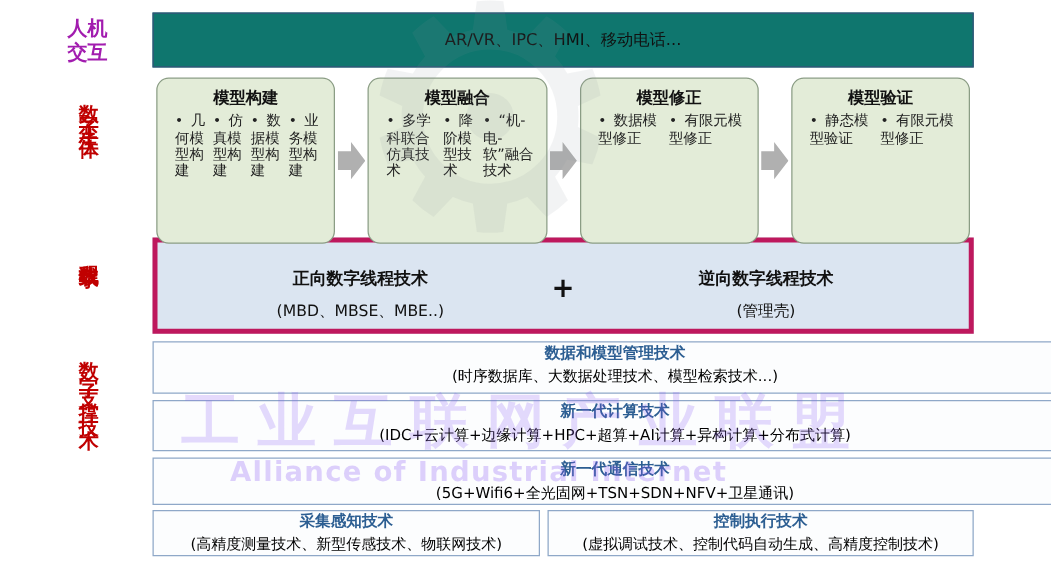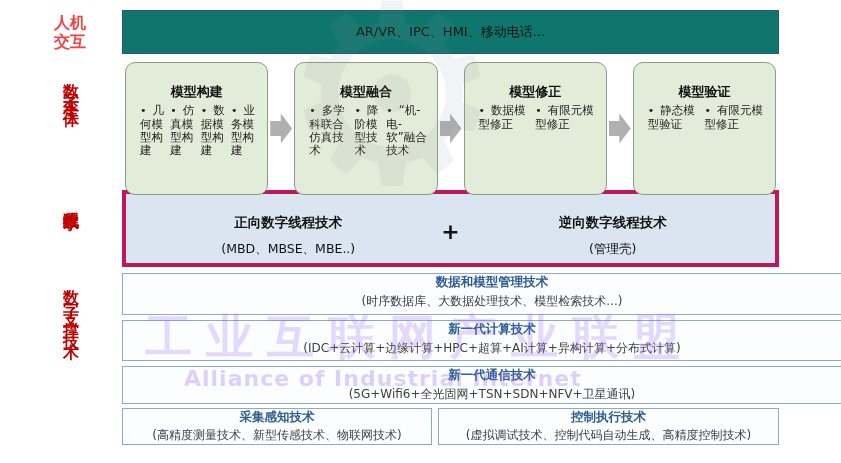--- a/index.html
+++ b/index.html
@@ -4,21 +4,21 @@
 <style>
   * { margin:0; padding:0; box-sizing:border-box; }
   body { background:#ffffff; }
   .page {
     position:relative; width:841px; height:463px; background:#fff; overflow:hidden;
     font-family:"DejaVu Sans","Liberation Sans",sans-serif; color:#111;
   }
   
   .rail-hmi {
     position:absolute; left:50px; top:13px; width:40px;
-    color:#ef4444; font-weight:bold; font-size:16px; line-height:19px;
+    color:#a21caf; font-weight:bold; font-size:16px; line-height:19px;
     text-align:center; word-break:break-all;
   }
   .rail-v {
     position:absolute; color:#c00000; font-weight:bold; font-size:16px;
     writing-mode:vertical-rl; text-orientation:upright;
   }
   .rail-twin    { left:60px; top:70px;  letter-spacing:7px; }
   .rail-thread  { left:60px; top:200px; letter-spacing:0px; }
   .rail-support { left:60px; top:276px; letter-spacing:11px; }
 
@@ -30,21 +30,21 @@
     display:flex; align-items:center; justify-content:center;
     font-size:13px; color:#111;
   }
 
   .model-row {
     position:absolute; left:3px; top:62px; width:651px; height:133px;
     display:flex; align-items:stretch; gap:2px; z-index:2;
   }
   .mbox {
     flex:1 1 0; background:#e3ecd8; border:1.5px solid #8b9d85; border-radius:10px;
-    display:flex; flex-direction:column; padding:18px 6px 8px;
+    display:flex; flex-direction:column; padding:4px 6px 8px;
   }
   .mbox-title { text-align:center; font-weight:bold; font-size:13px; color:#111; padding-top:2px; }
   .mbox-items { flex:1; display:flex; flex-direction:row; justify-content:space-evenly; padding:3px 0 3px 8px; }
   .mitem { font-size:11.5px; color:#222; line-height:1.15; }
   .mitem::before { content:"•"; margin-right:6px; font-size:11px; color:#222; }
   .harrow {
     flex:0 0 22px; width:22px; height:34px; align-self:center;
     background:#b0b0b0;
     clip-path:polygon(0 28%, 48% 28%, 48% 6%, 100% 50%, 48% 94%, 48% 72%, 0 72%);
   }
@@ -64,21 +64,21 @@
 
   .sbar {
     position:absolute; left:0; width:740px;
     background:#fcfdfe; border:1px solid #8fa8c8;
     display:flex; flex-direction:column; align-items:center; justify-content:flex-start; gap:2px;
   }
   .sbar1 { top:273px; height:42px; }
   .sbar2 { top:320px; height:41px; }
   .sbar3 { top:366px; height:38px; }
   .sbar-title { font-size:12.5px; font-weight:bold; color:#2c5e92; }
-  .sbar-sub { font-size:12px; color:#404040; }
+  .sbar-sub { font-size:12px; color:#000000; }
 
   .bottom-row { position:absolute; left:0; top:408px; width:657px; height:37px; display:flex; gap:6px; }
   .bbox {
     background:#fcfdfe; border:1px solid #8fa8c8;
     display:flex; flex-direction:column; align-items:center; justify-content:center; gap:1px;
   }
   .bbox-left { flex:0 0 310px; }
   .bbox-right { flex:1 1 auto; }
 
   

